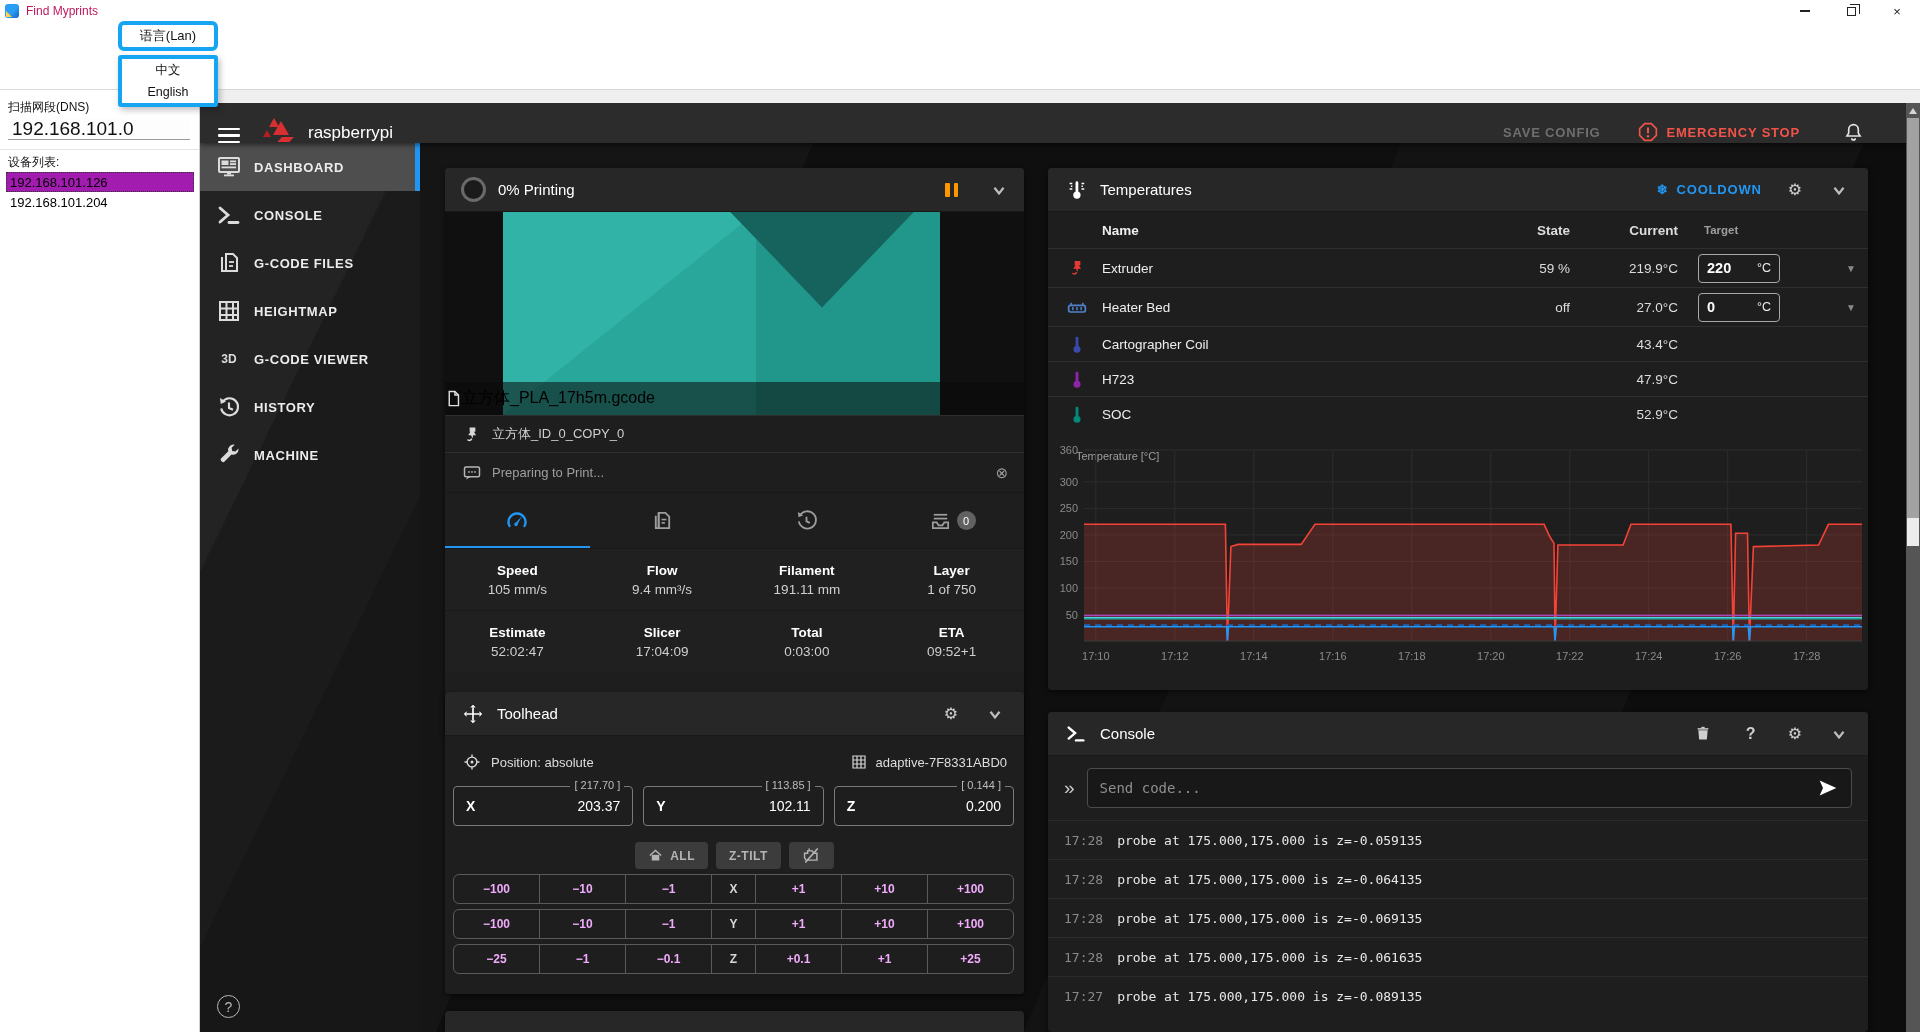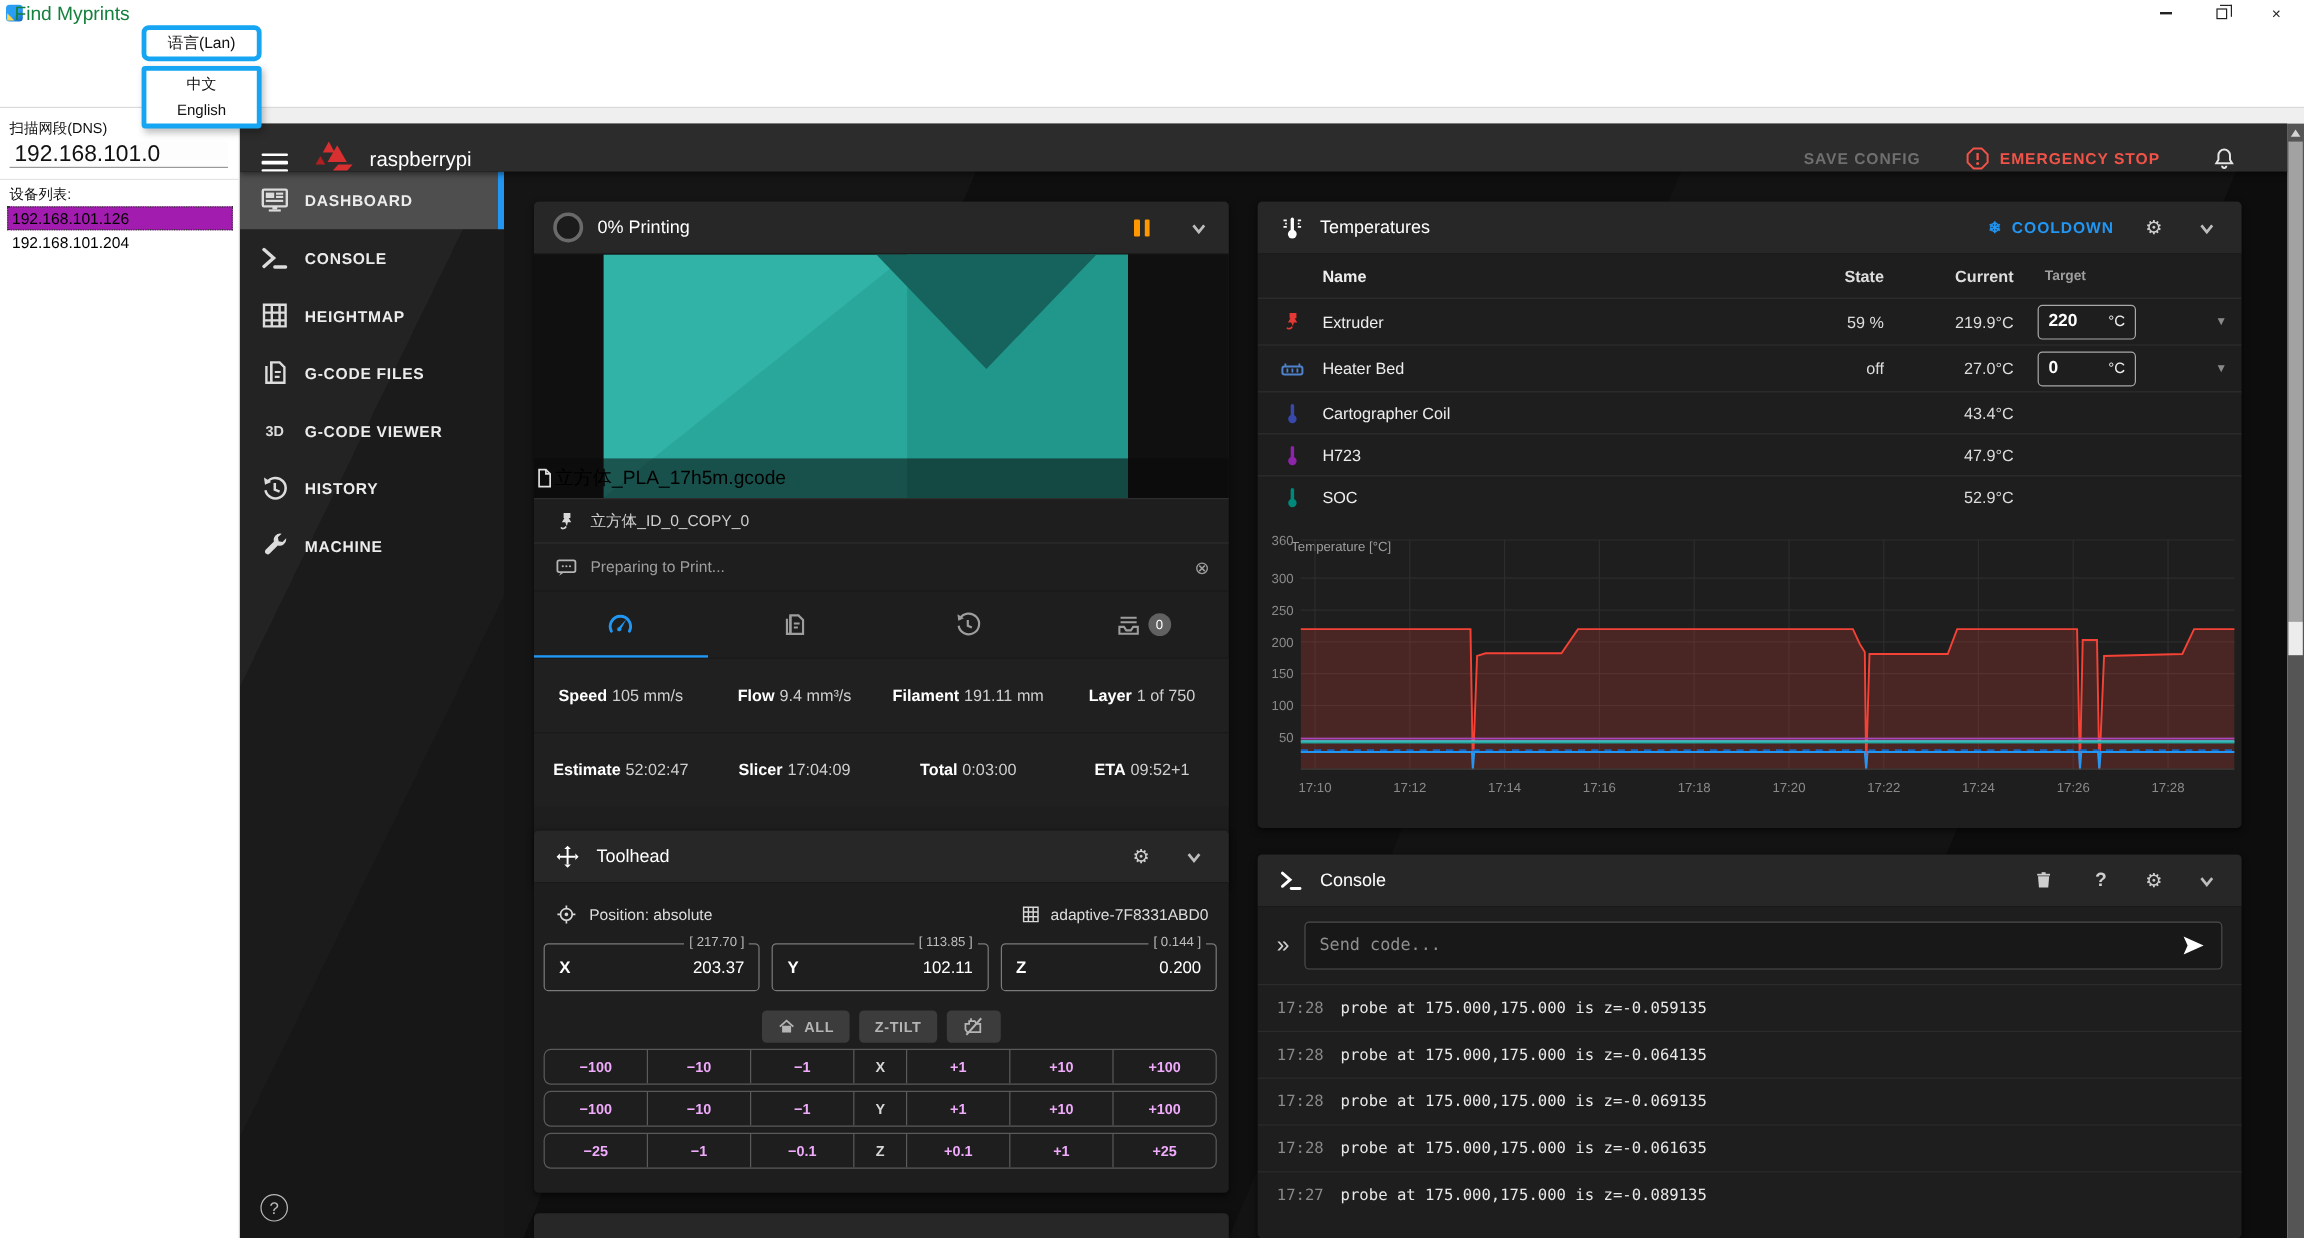--- a/index.html
+++ b/index.html
@@ -5,21 +5,21 @@
   *{margin:0;padding:0;box-sizing:border-box}
   html,body{width:1920px;height:1032px;overflow:hidden;background:#fff;
     font-family:"Liberation Sans",sans-serif;-webkit-font-smoothing:antialiased}
   .abs{position:absolute}
   
   #titlebar{left:0;top:0;width:1920px;height:22px;background:#fff}
   #app-icon{left:5px;top:4px;width:14px;height:14px;border-radius:3px;
     background:linear-gradient(135deg,#2a9df4 55%,#1565c0)}
   #app-icon::after{content:"";position:absolute;left:1px;bottom:1px;border-left:6px solid #ffd54a;
     border-top:6px solid transparent}
-  #win-title{left:12px;top:4px;font-size:16px;color:#15803d}
+  #win-title{left:26px;top:4px;font-size:12px;color:#be185d}
   .winbtn{top:0;width:46px;height:22px;display:flex;align-items:center;justify-content:center;color:#222;font-size:13px}
   #btn-min{left:1782px}#btn-max{left:1828px}#btn-close{left:1874px}
   #btn-min i{width:10px;height:1.4px;background:#222;display:block}
   #btn-max i{width:9px;height:9px;border:1.2px solid #222;display:block;position:relative}
   #btn-max i::before{content:"";position:absolute;left:2px;top:-4px;width:9px;height:9px;border:1.2px solid #222;border-left:none;border-bottom:none}
   #menubar{left:0;top:22px;width:1920px;height:30px;background:#fff}
   .menu-item{top:27px;font-size:13px;color:#111;padding:2px 6px}
   #menu-doc{left:12px}#menu-about{left:58px}
   #lang-box{left:118px;top:21px;width:100px;height:30px;border:4px solid #15a5f2;border-radius:6px;
     display:flex;align-items:center;justify-content:center;font-size:13px;color:#111;background:#fff}
@@ -108,21 +108,21 @@
   #msg-row .rtext{color:#9e9e9e}
   #msg-close{margin-left:auto;margin-right:16px;color:#9e9e9e;font-size:15px}
   #tabs{height:56px;display:flex;border-top:1px solid #191919}
   .tab{flex:1;display:flex;align-items:center;justify-content:center;position:relative}
   .tab.active::after{content:"";position:absolute;left:0;bottom:0;width:100%;height:2.5px;background:#2196f3}
   .tab .ticon{width:25px;height:25px;color:#9e9e9e;display:flex;align-items:center;justify-content:center}
   .tab.active .ticon{color:#2196f3}
   #queue-badge{margin-left:4px;width:19px;height:19px;border-radius:50%;background:#616161;color:#fff;
     font-size:11px;display:flex;align-items:center;justify-content:center}
   .stats-row{height:62px;display:flex;border-top:1px solid #191919;background:#202020}
-  .stat{flex:1;display:flex;flex-direction:row;align-items:center;justify-content:center;gap:4px}
+  .stat{flex:1;display:flex;flex-direction:column;align-items:center;justify-content:center;gap:4px}
   .stat .slabel{font-size:13.5px;font-weight:bold;color:#fff}
   .stat .svalue{font-size:13.5px;color:#cfcfcf}
   
   #toolhead-panel{left:25px;top:549px;width:579px;height:302px}
   #pos-row{height:40px;margin-top:6px;display:flex;align-items:center;padding:0 17px}
   #pos-row .ricon{width:20px;height:20px;color:#d8d8d8;display:flex;align-items:center;justify-content:center}
   #pos-label{margin-left:9px;font-size:13px;color:#ddd}
   #mesh-wrap{margin-left:auto;display:flex;align-items:center;gap:8px;color:#ddd;font-size:13px}
   #axes-row{display:flex;gap:10px;padding:4px 10px 0 8px}
   .axis-box{flex:1;height:40px;border:1px solid #7a7a7a;border-radius:4px;position:relative;
@@ -288,35 +288,35 @@
             <svg width="24" height="24" viewBox="0 0 24 24">
               <path d="M3 5l8 7-8 7" fill="none" stroke="currentColor" stroke-width="2.8" stroke-linecap="round"></path>
               <line x1="12" y1="19.5" x2="21" y2="19.5" stroke="currentColor" stroke-width="2.8" stroke-linecap="round"></line>
             </svg>
           </span>
           <span class="nlabel">CONSOLE</span>
         </div>
         <div class="nav-item">
           <span class="nicon">
             <svg width="24" height="24" viewBox="0 0 24 24">
-              <path d="M3 3h18v18H3zM3 9.5h18M3 16h18M9.5 3v18M16 3v18" fill="none" stroke="currentColor" stroke-width="2"></path>
-            </svg>
-          </span>
-          <span class="nlabel">HEIGHTMAP</span>
-        </div>
-        <div class="nav-item">
-          <span class="nicon">
-            <svg width="24" height="24" viewBox="0 0 24 24">
               <path d="M9 3h7l4 4v13H9z" fill="none" stroke="currentColor" stroke-width="2"></path>
               <path d="M9 3v17H5V6" fill="none" stroke="currentColor" stroke-width="2"></path>
               <line x1="12" y1="11" x2="17" y2="11" stroke="currentColor" stroke-width="1.8"></line>
               <line x1="12" y1="15" x2="16" y2="15" stroke="currentColor" stroke-width="1.8"></line>
             </svg>
           </span>
           <span class="nlabel">G-CODE FILES</span>
+        </div>
+        <div class="nav-item">
+          <span class="nicon">
+            <svg width="24" height="24" viewBox="0 0 24 24">
+              <path d="M3 3h18v18H3zM3 9.5h18M3 16h18M9.5 3v18M16 3v18" fill="none" stroke="currentColor" stroke-width="2"></path>
+            </svg>
+          </span>
+          <span class="nlabel">HEIGHTMAP</span>
         </div>
         <div class="nav-item">
           <span class="nicon">
             <span class="txt3d">3D</span>
           </span>
           <span class="nlabel">G-CODE VIEWER</span>
         </div>
         <div class="nav-item">
           <span class="nicon">
             <svg width="24" height="24" viewBox="0 0 24 24">

